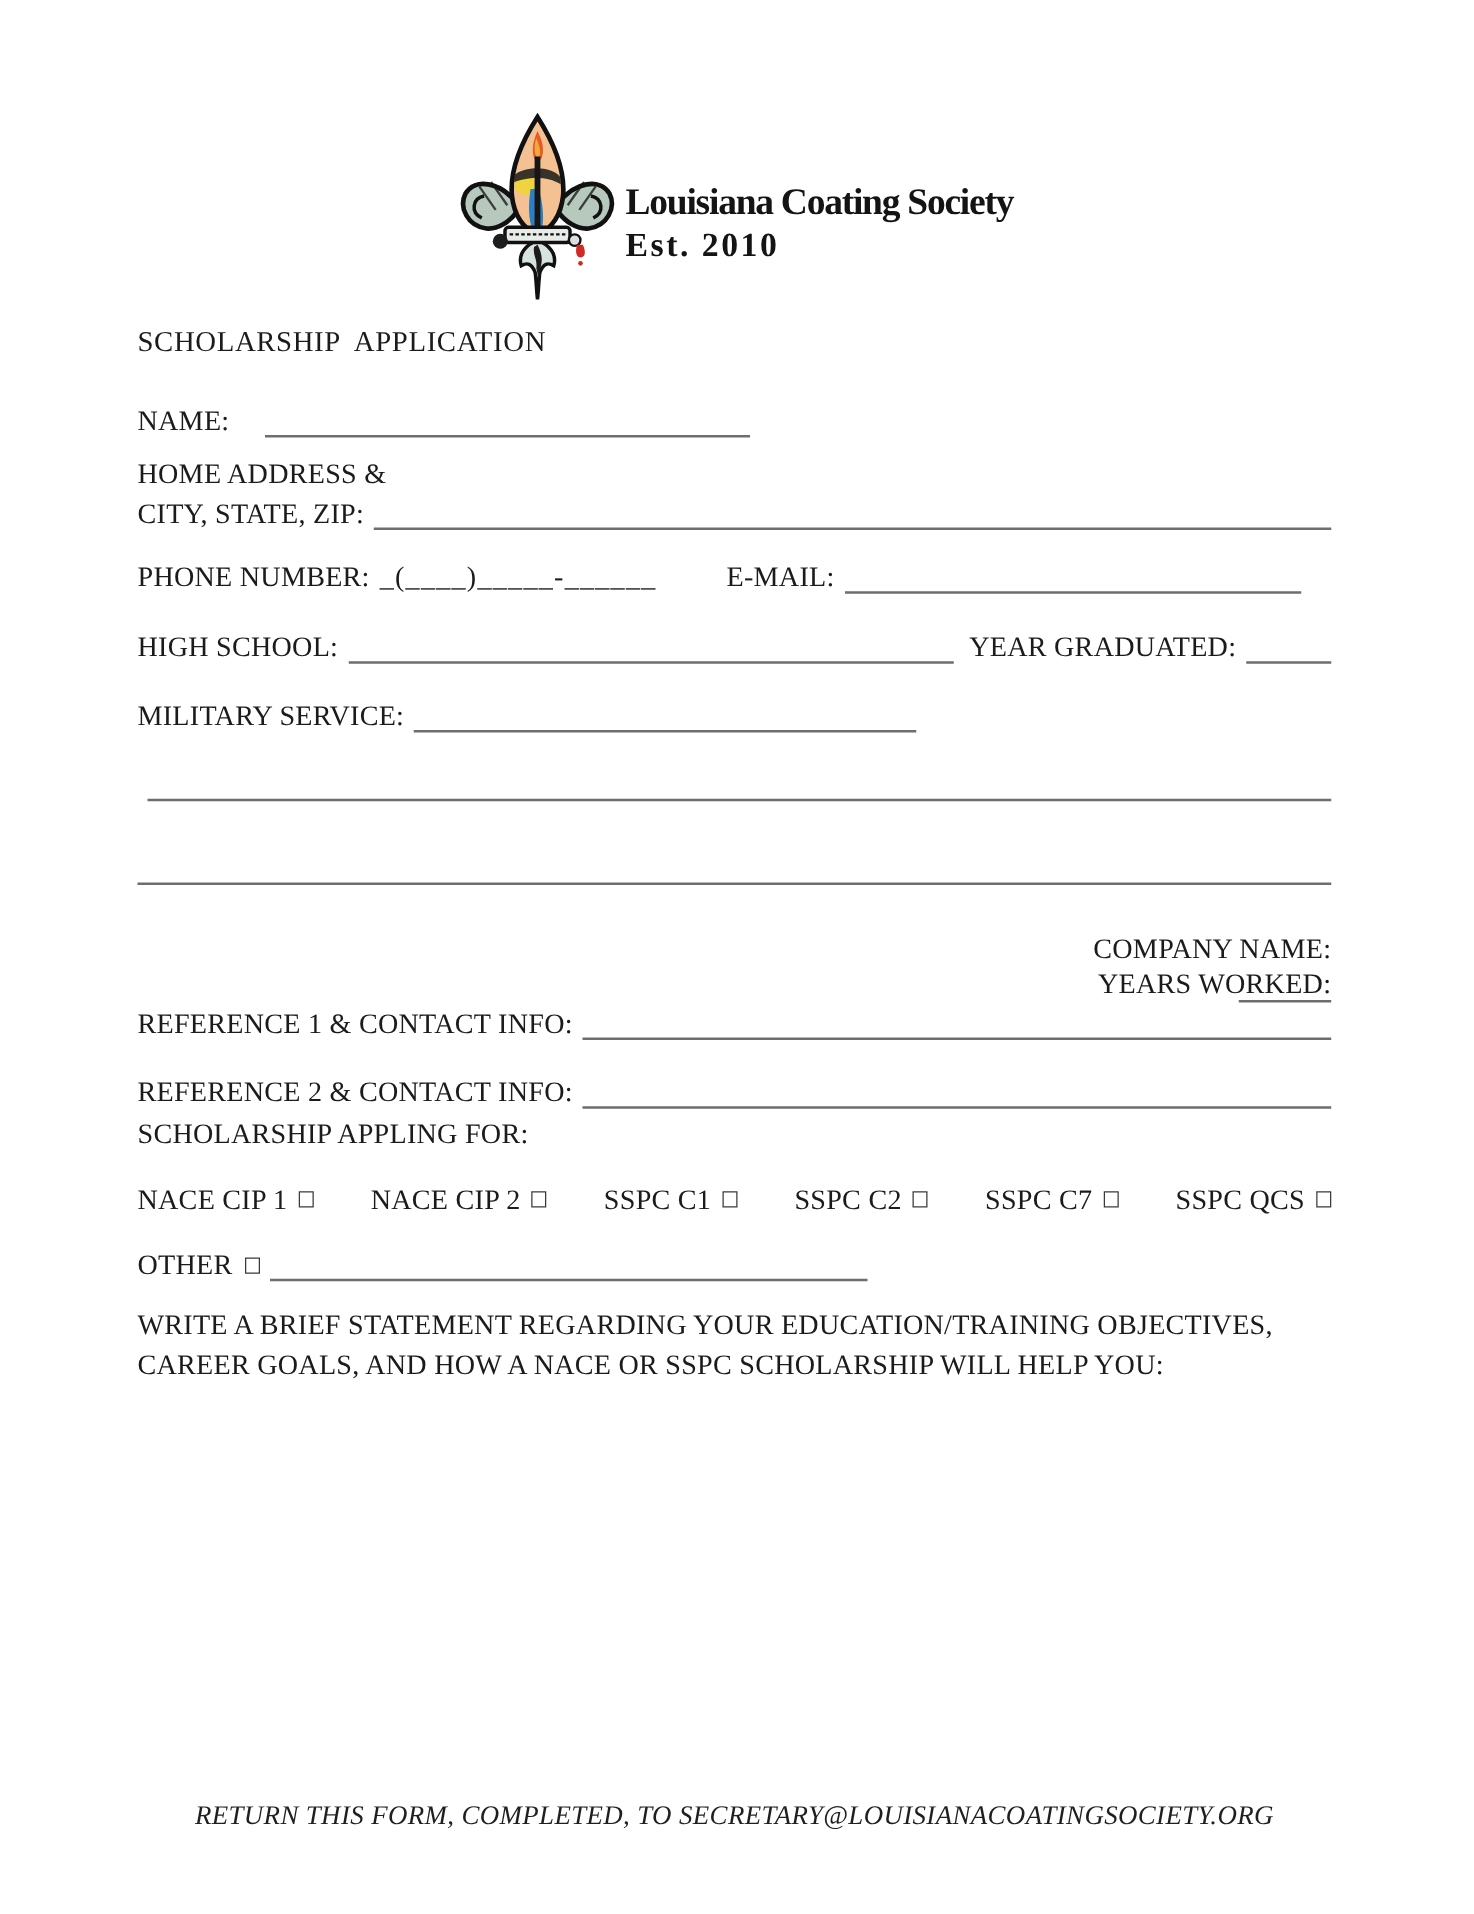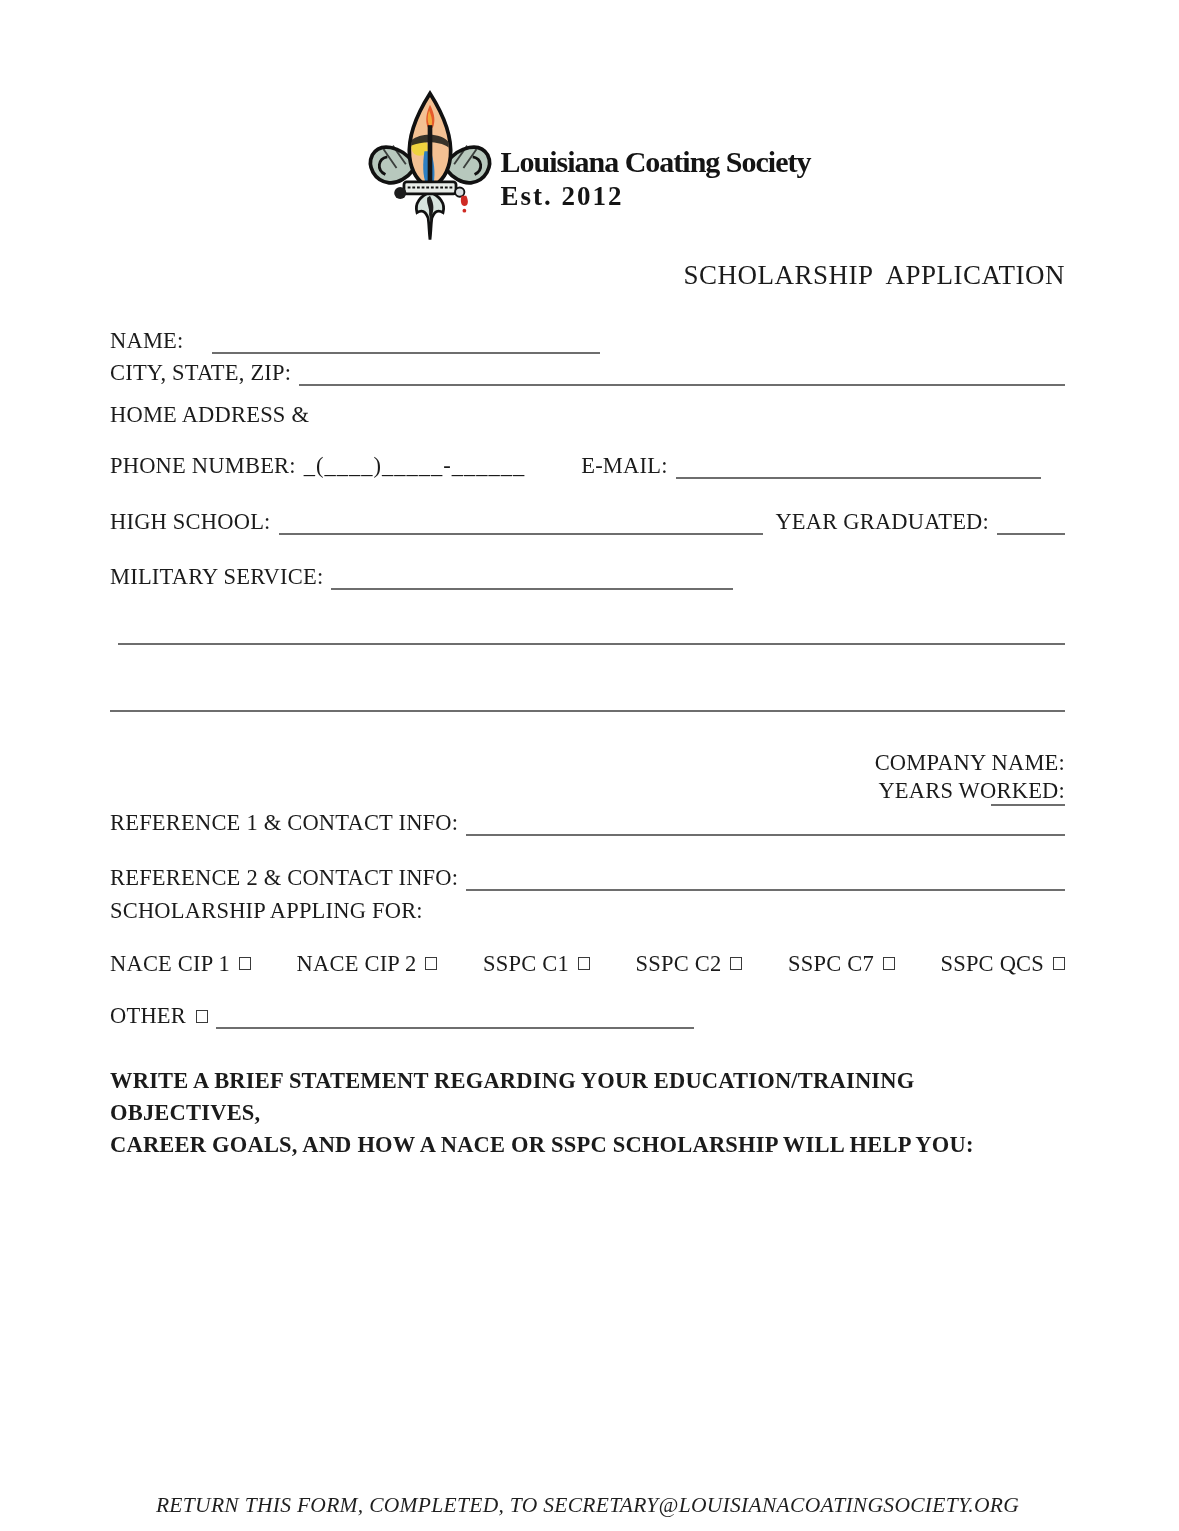--- a/index.html
+++ b/index.html
@@ -30,22 +30,22 @@
     white-space: nowrap;
   }
   .brand-est {
     font-size: 27px;
     font-weight: bold;
     letter-spacing: 2px;
     color: #141414;
     margin-top: 2px;
   }
   .doc-title {
-    text-align: right;
-    font-size: 27px;
+    text-align: left;
+    font-size: 23px;
     margin-top: 10px;
     white-space: pre;
     letter-spacing: 0.5px;
   }
 
   
   .form { margin-top: 33px; font-size: 22.5px; }
   .row {
     display: flex;
     align-items: flex-end;
@@ -82,25 +82,24 @@
   .cb {
     display: inline-block;
     width: 12px; height: 13px;
     border: 1.5px solid #3a3a3a;
     background: #fff;
     margin-bottom: 2px;
   }
   .cb-other { margin: 0 0 6px 10px; }
 
   .statement {
-    margin-top: 36px;
+    margin-top: 19px;
     font-size: 22.5px;
     line-height: 1.42;
     letter-spacing: 0.2px;
-    font-weight: bold;
   }
 
   .footer {
     margin-top: 332px;
     text-align: center;
     font-style: italic;
     font-size: 21.5px;
     letter-spacing: 0.3px;
     color: #1f1f1f;
   }
@@ -136,39 +135,39 @@
         <rect x="42" y="101" width="56" height="13" rx="3" fill="#e8ece8" stroke="#111" stroke-width="3"></rect>
         <path d="M46,107 h48" stroke="#111" stroke-width="2" stroke-dasharray="3 2"></path>
         <circle cx="38" cy="113" r="6.5" fill="#1d1d1d"></circle>
         <circle cx="102" cy="112" r="5" fill="#d9dee0" stroke="#111" stroke-width="2"></circle>
         <path d="M104,116 c-2,7 0,11 3,11 c4,0 5,-5 2,-11 z" fill="#cf2b24"></path>
         <circle cx="107" cy="132" r="2" fill="#cf2b24"></circle>
       </svg>
     </span>
     <div class="brand-text">
       <div class="brand-title">Louisiana Coating Society</div>
-      <div class="brand-est">Est. 2012</div>
+      <div class="brand-est">Est. 2010</div>
     </div>
   </div>
 
   <div class="doc-title">SCHOLARSHIP  APPLICATION</div>
 
   <div class="form">
 
     <div class="row r-name">
       <span class="lbl">NAME:</span>
       <span class="line" style="width:388px"></span>
     </div>
 
+    <div class="row r-home">
+      <span class="lbl">HOME ADDRESS &amp;</span>
+    </div>
     <div class="row r-csz">
       <span class="lbl">CITY, STATE, ZIP:</span>
       <span class="line grow"></span>
-    </div>
-    <div class="row r-home">
-      <span class="lbl">HOME ADDRESS &amp;</span>
     </div>
 
     <div class="row r-phone">
       <span class="lbl">PHONE NUMBER:</span>
       <span class="mask" style="margin-left:8px">_(____)_____-______</span>
       <span class="lbl" style="margin-left:56px">E-MAIL:</span>
       <span class="line grow" style="margin-right:24px"></span>
     </div>
 
     <div class="row r-hs">

